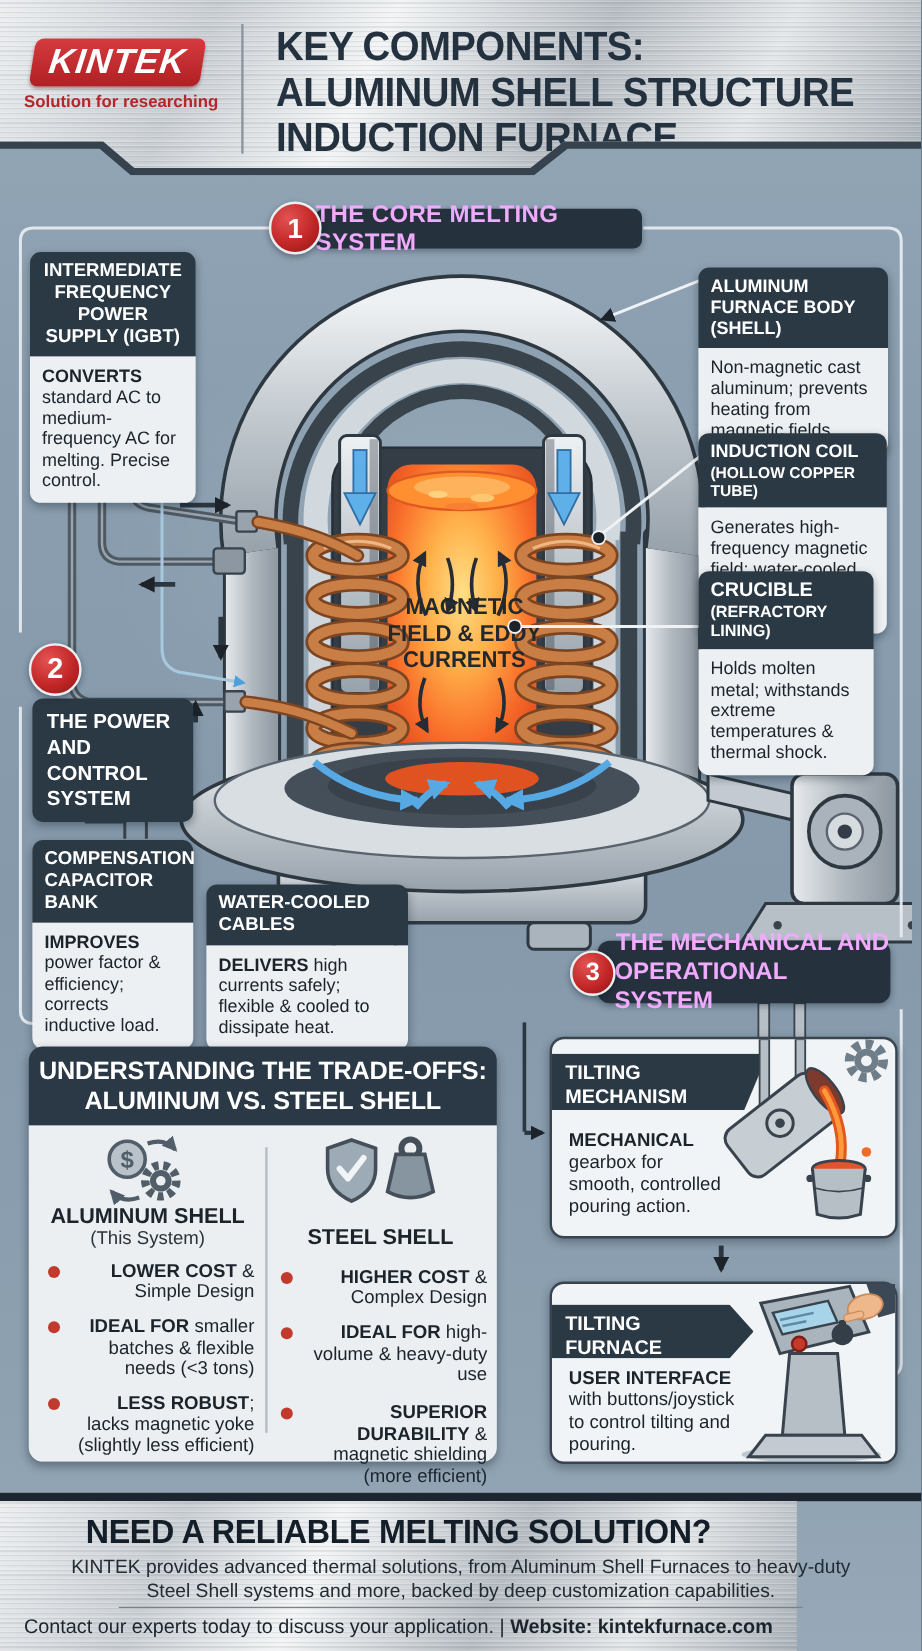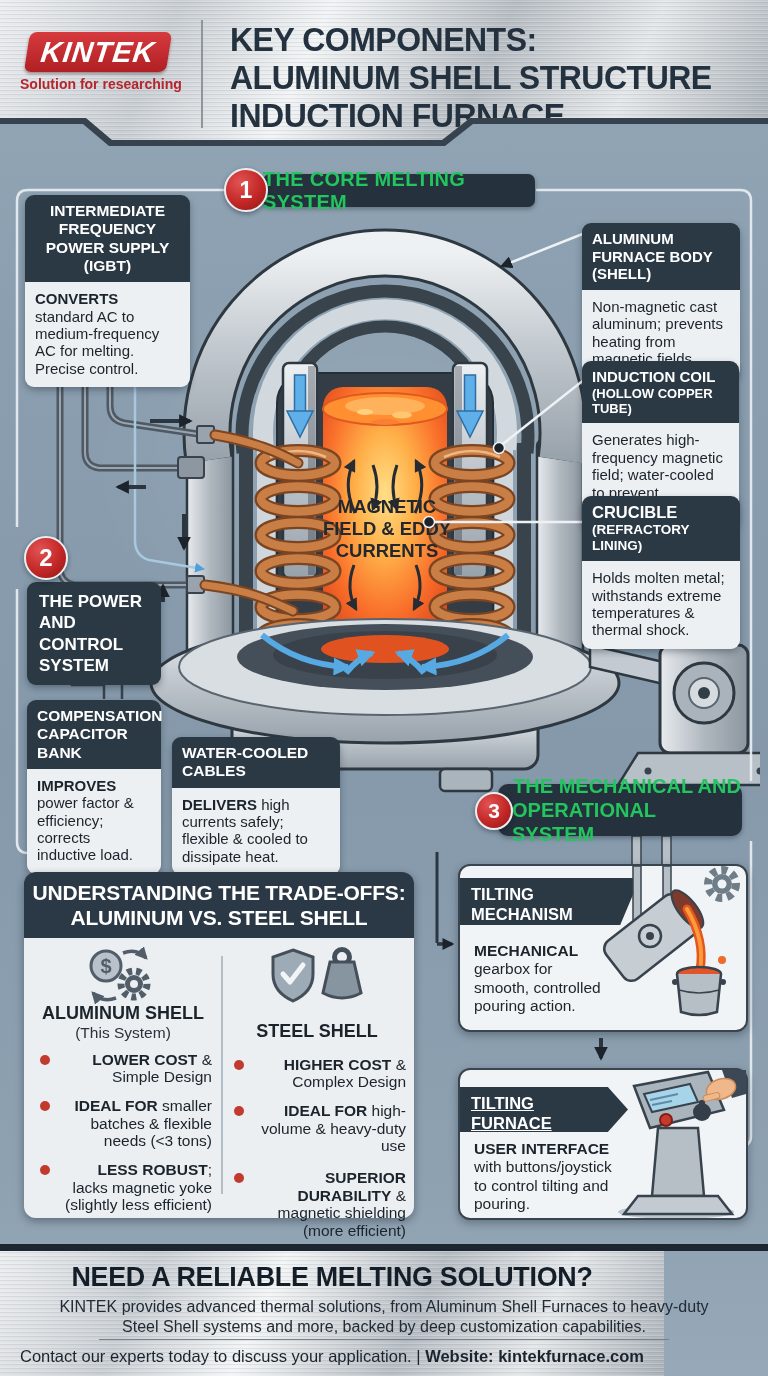--- a/index.html
+++ b/index.html
@@ -31,21 +31,21 @@
   .logo-tagline { left:20px; top:76px; width:170px; font-size:14px; font-weight:bold; color:#b5262c; }
   .hdr-divider { left:201px; top:20px; width:2px; height:108px; background:#8d959d; }
   .main-title { left:230px; top:20px; width:560px; color:#24313f; font-weight:bold; font-size:34px;
     line-height:38px; letter-spacing:-.5px; transform:scaleX(.94); transform-origin:left top; }
 
   
   .badge { position:absolute; border-radius:50%; color:#fff; font-weight:bold; z-index:22;
     background:radial-gradient(circle at 35% 30%, #e25353 0%, #c32727 55%, #8d1616 100%);
     border:2.5px solid #e9eef1; box-shadow:0 2px 5px rgba(10,20,30,.4);
     display:flex; align-items:center; justify-content:center; }
-  .banner { position:absolute; background:#25313d; color:#22c55e; font-weight:bold; z-index:21;
+  .banner { position:absolute; background:#25313d; color:#f0abfc; font-weight:bold; z-index:21;
     border-radius:7px; box-shadow:0 2px 5px rgba(10,20,30,.35); display:flex; flex-direction:column;
     align-items:center; justify-content:center; }
 
   
   .callout { position:absolute; z-index:20; border-radius:10px; box-shadow:0 3px 7px rgba(15,25,35,.35); }
   .callout .hd { background:#2b3945; color:#fff; font-weight:bold; border-radius:9px 9px 0 0;
     padding:7px 10px; font-size:15px; line-height:1.18; }
   .callout .hd .sub { display:block; font-size:13px; }
   .callout .bd { background:#edf0f3; color:#1b232b; border-radius:0 0 9px 9px;
     padding:8px 10px 10px; font-size:15px; line-height:1.16; }
@@ -318,41 +318,41 @@
     </div>
   </div>
 
   <div class="abs banner" style="left:263px;top:174px;width:272px;height:33px;font-size:20px;letter-spacing:.3px;">
     <span>THE CORE MELTING SYSTEM</span>
   </div>
   <div class="badge" style="left:224px;top:168px;width:44px;height:44px;font-size:23px;">
     <span>1</span>
   </div>
 
-  <div class="callout" style="left:25px;top:195px;width:165px;">
+  <div class="callout" style="left:25px;top:210px;width:138px;">
     <div class="hd" style="text-align:center;font-size:15.5px;">INTERMEDIATE FREQUENCY POWER SUPPLY (IGBT)</div>
     <div class="bd">
       <b>CONVERTS</b><span> standard AC to medium-frequency AC for melting. Precise control.</span>
     </div>
   </div>
 
   <div class="callout" style="left:582px;top:223px;width:158px;">
     <div class="hd">ALUMINUM FURNACE BODY (SHELL)</div>
     <div class="bd">Non-magnetic cast aluminum; prevents heating from magnetic fields.</div>
   </div>
 
   <div class="callout" style="left:582px;top:361px;width:157px;">
     <div class="hd">
       <span>INDUCTION COIL</span>
       <span class="sub">(HOLLOW COPPER TUBE)</span>
     </div>
     <div class="bd">Generates high-frequency magnetic field; water-cooled to prevent overheating.</div>
   </div>
 
-  <div class="callout" style="left:582px;top:496px;width:158px;">
+  <div class="callout" style="left:582px;top:476px;width:146px;">
     <div class="hd" style="font-size:16.5px;">
       <span>CRUCIBLE</span>
       <span class="sub" style="font-size:13.5px;">(REFRACTORY LINING)</span>
     </div>
     <div class="bd">Holds molten metal; withstands extreme temperatures &amp; thermal shock.</div>
   </div>
 
   <div class="badge" style="left:24px;top:536px;width:44px;height:44px;font-size:24px;">
     <span>2</span>
   </div>
@@ -409,21 +409,21 @@
       <circle cx="136" cy="94" r="4" fill="#f06a2a"></circle>
       <g>
         <circle cx="136" cy="18" r="14" fill="none" stroke="#6f7d89" stroke-width="8" stroke-dasharray="6 4.8"></circle>
         <circle cx="136" cy="18" r="10" fill="#6f7d89"></circle>
         <circle cx="136" cy="18" r="4.5" fill="#f1f4f6"></circle>
       </g>
     </svg>
   </div>
 
   <div class="card" style="left:458px;top:1068px;width:290px;height:152px;">
-    <div class="card-hd" style="left:0;top:17px;width:168px;height:45px;clip-path:polygon(0 0,88% 0,100% 50%,88% 100%,0 100%);text-decoration:underline;">
+    <div class="card-hd" style="left:0;top:17px;width:168px;height:45px;clip-path:polygon(0 0,88% 0,100% 50%,88% 100%,0 100%);">
       <div>TILTING FURNACE</div>
       <div>OPERATION BOX</div>
     </div>
     <div class="card-bd" style="left:14px;top:70px;width:150px;">
       <b>USER INTERFACE</b><span> with buttons/joystick to control tilting and pouring.</span>
     </div>
     <svg class="abs" style="left:146px;top:0;" width="140" height="148" viewBox="0 0 140 148">
       <ellipse cx="70" cy="142" rx="58" ry="7" fill="#8fa2b0" opacity=".55"></ellipse>
       <polygon points="52,58 92,58 98,126 46,126" fill="#b6bec6" stroke="#39434d" stroke-width="2.5"></polygon>
       <polygon points="32,126 112,126 126,144 18,144" fill="#c3cad1" stroke="#39434d" stroke-width="2.5"></polygon>

